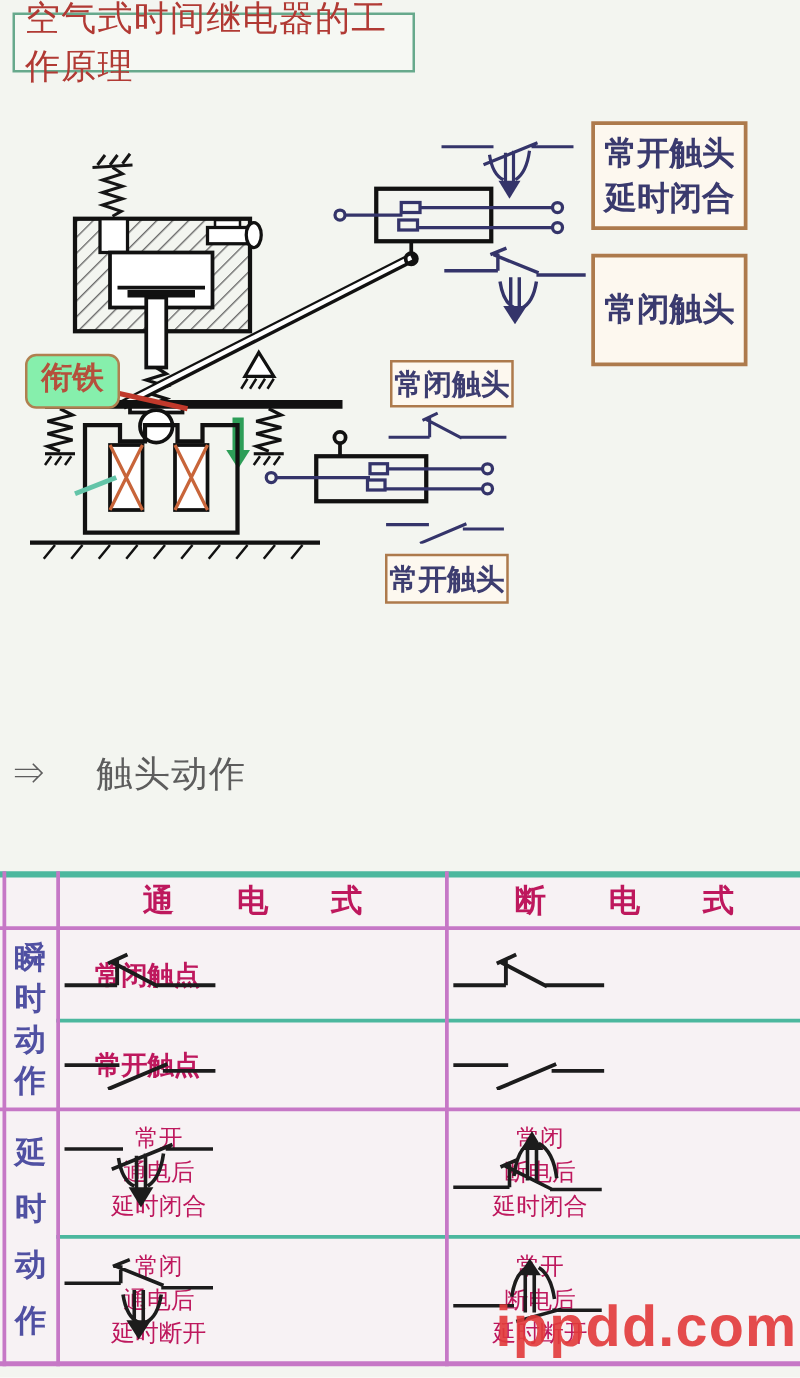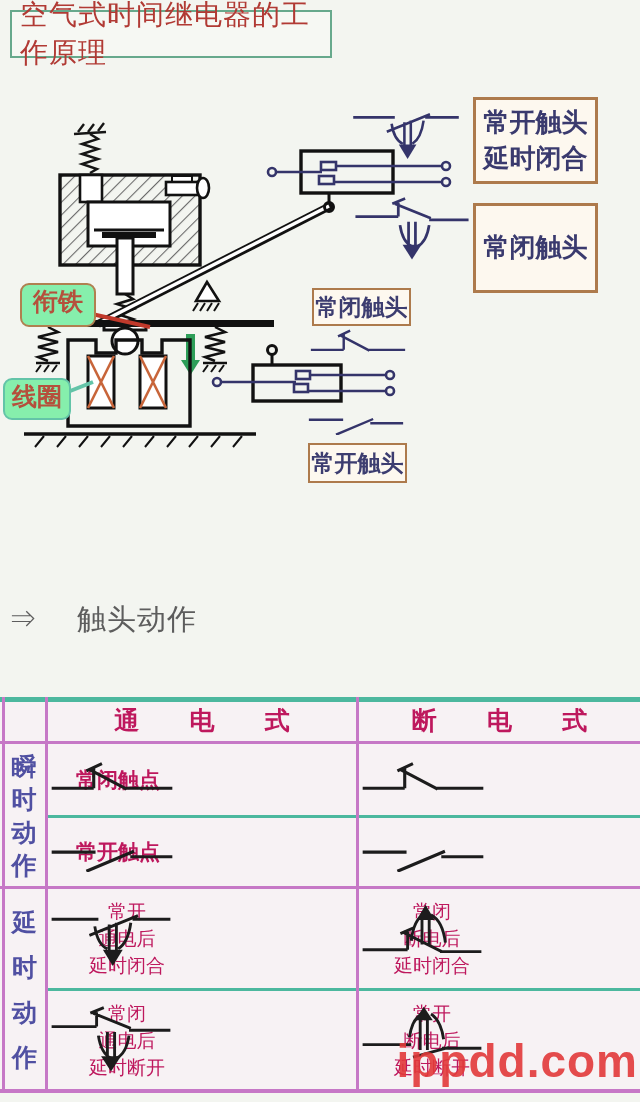--- a/index.html
+++ b/index.html
@@ -203,23 +203,20 @@
   </div>
   <div class="callout" style="left:312px;top:288px;width:95px;height:34px;font-size:23px;">
     <span>常闭触头</span>
   </div>
   <div class="callout" style="left:308px;top:443px;width:95px;height:36px;font-size:23px;">
     <span>常开触头</span>
   </div>
   <div class="bubble" style="left:20px;top:283px;width:72px;height:40px;">
     <span>衔铁</span>
   </div>
-  <div class="bubble teal" style="left:3px;top:378px;width:64px;height:38px;">
-    <span>线圈</span>
-  </div>
 
   <div class="proc" style="top:600px;">⇒　 触头动作</div>
 
   <div class="tbl-bg"></div>
 
   <div class="tealline" style="left:0;top:697px;width:640px;height:5px;"></div>
   <div class="hline" style="top:741px;"></div>
   <div class="hline" style="top:886px;"></div>
   <div class="hline" style="top:1089px;height:4px;"></div>
   <div class="tealline" style="left:45px;top:815px;width:595px;height:3px;"></div>

